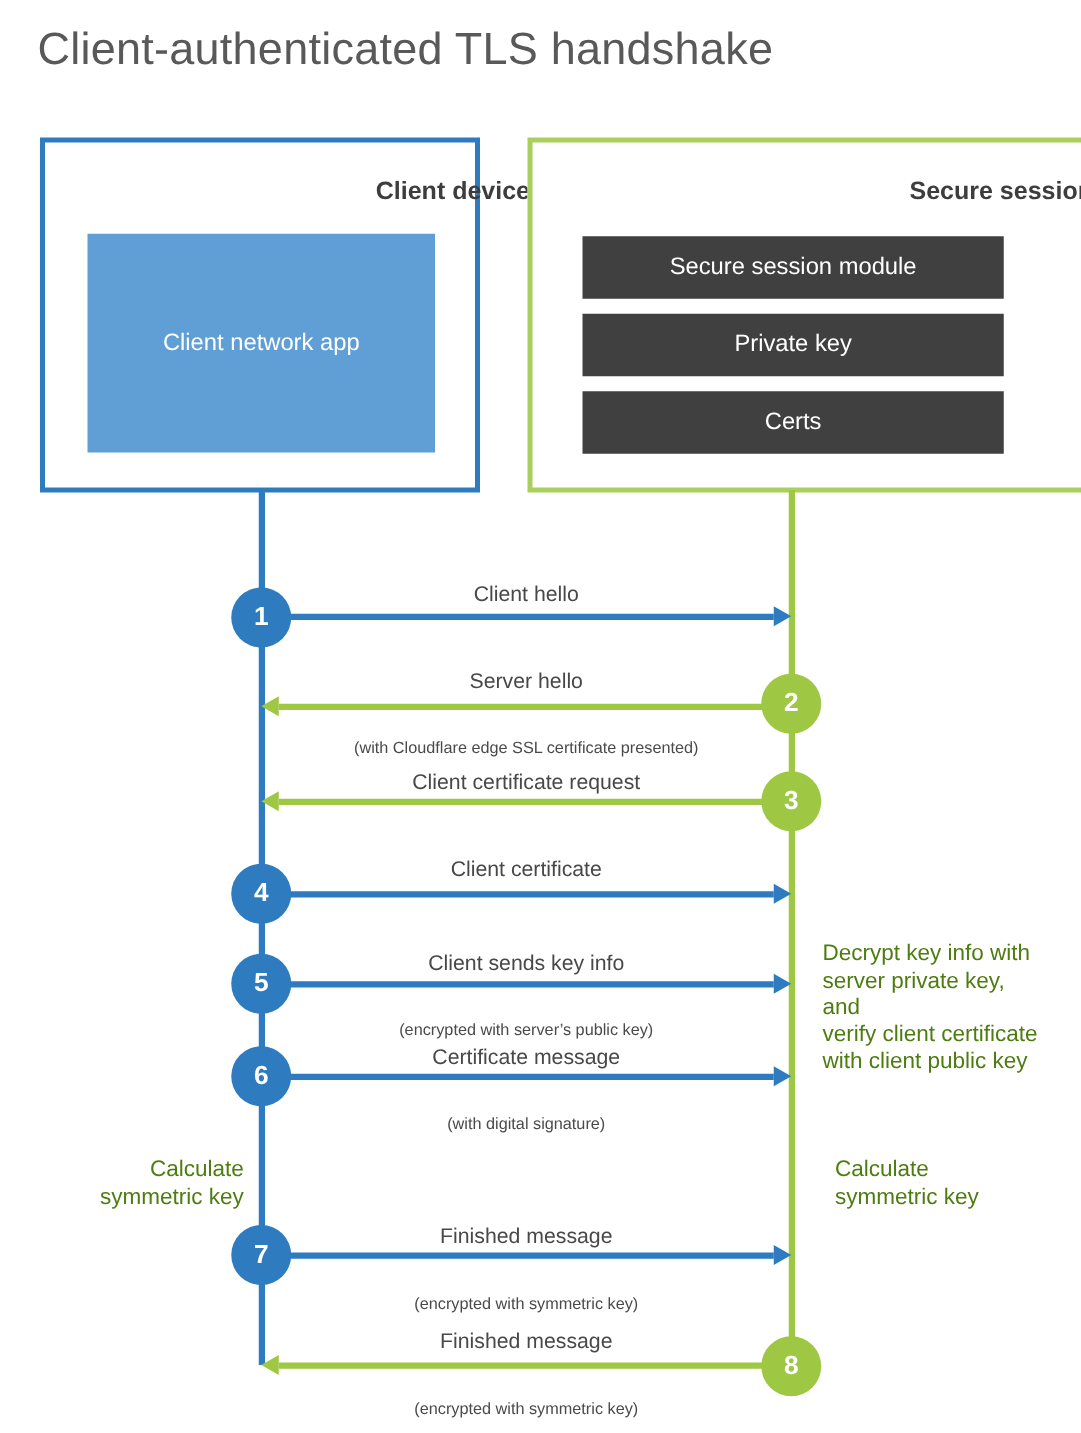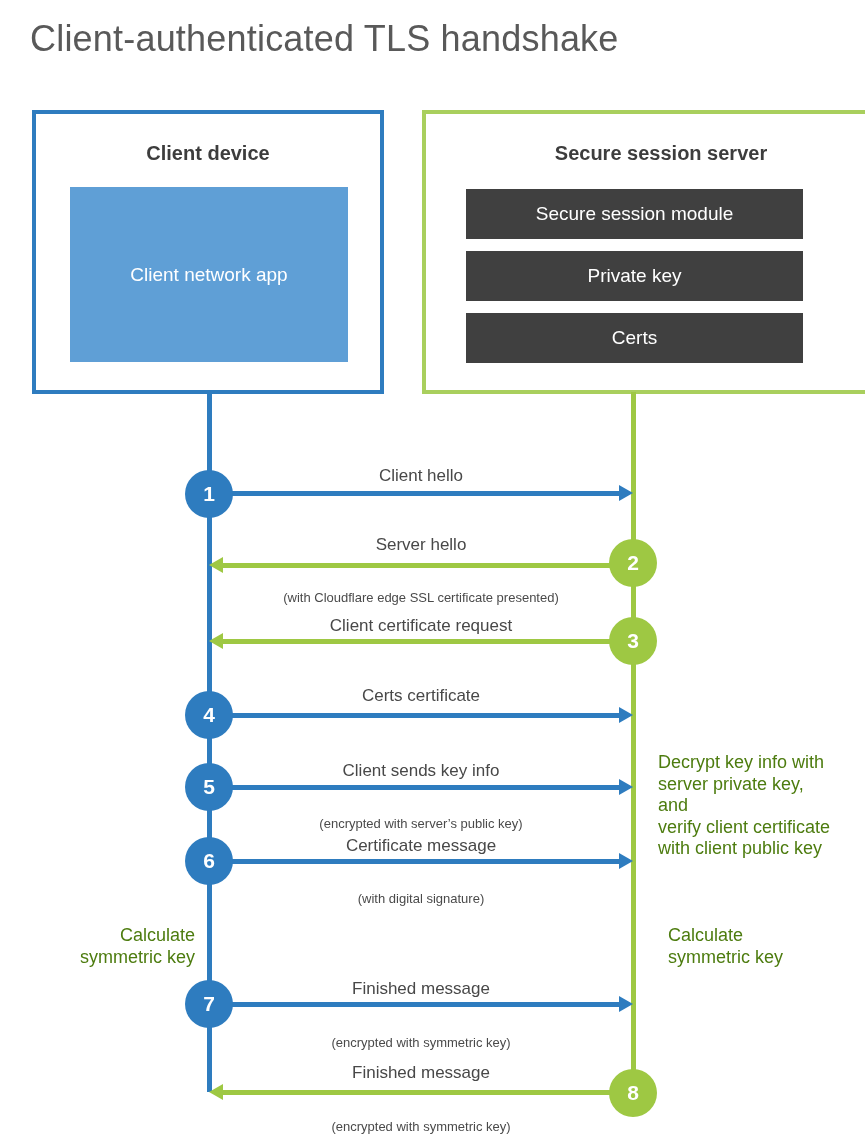--- a/index.html
+++ b/index.html
@@ -6,22 +6,22 @@
   body{font-family:"Liberation Sans","DejaVu Sans",sans-serif;}
   #stage{position:relative;width:865px;height:1146px;background:#fff;overflow:hidden;}
 
   .page-title{position:absolute;left:30px;top:18px;font-size:36px;font-weight:300;
     color:#595959;letter-spacing:.2px;}
 
   
   .actor-box{position:absolute;top:110px;height:284px;background:#fff;box-sizing:border-box;}
   .client-box{left:32px;width:352px;border:4px solid #2e7cbf;}
   .server-box{left:422px;width:478px;border:4px solid #a9cf5d;}
-  .actor-title{position:absolute;top:28px;left:0;width:100%;text-align:center;
-    font-size:20px;font-weight:700;color:#3d3d3d;}
+  .actor-title{position:absolute;top:28px;left:0;width:100%;text-align:right;
+    font-size:20px;font-weight:700;color:#3d3d3d;padding-left:44px;}
 
   .client-app{position:absolute;left:34px;top:73px;width:278px;height:175px;background:#5f9fd6;
     display:flex;align-items:center;justify-content:center;text-align:center;}
   .client-app span{color:#fff;font-size:19px;line-height:1.45;max-width:170px;display:block;}
 
   .server-bars{position:absolute;left:40px;top:75px;width:337px;}
   .server-bar{height:50px;margin-bottom:12px;background:#404040;color:#fff;font-size:19px;
     text-align:center;line-height:50px;}
 
   
@@ -91,21 +91,21 @@
   <div class="shaft green" style="top:563px"></div>
   <div class="head left" style="top:557px"></div>
   <div class="msg-sub" style="top:572px">(with Cloudflare edge SSL certificate presented)</div>
   <div class="num-circle green" style="top:539px">2</div>
 
   <div class="msg-label" style="top:616px">Client certificate request</div>
   <div class="shaft green" style="top:639px"></div>
   <div class="head left" style="top:633px"></div>
   <div class="num-circle green" style="top:617px">3</div>
 
-  <div class="msg-label" style="top:686px">Certs certificate</div>
+  <div class="msg-label" style="top:686px">Client certificate</div>
   <div class="shaft blue" style="top:713px"></div>
   <div class="head right" style="top:707px"></div>
   <div class="num-circle blue" style="top:691px">4</div>
 
   <div class="msg-label" style="top:761px">Client sends key info</div>
   <div class="shaft blue" style="top:785px"></div>
   <div class="head right" style="top:779px"></div>
   <div class="msg-sub" style="top:798px">(encrypted with server’s public key)</div>
   <div class="num-circle blue" style="top:763px">5</div>
 

